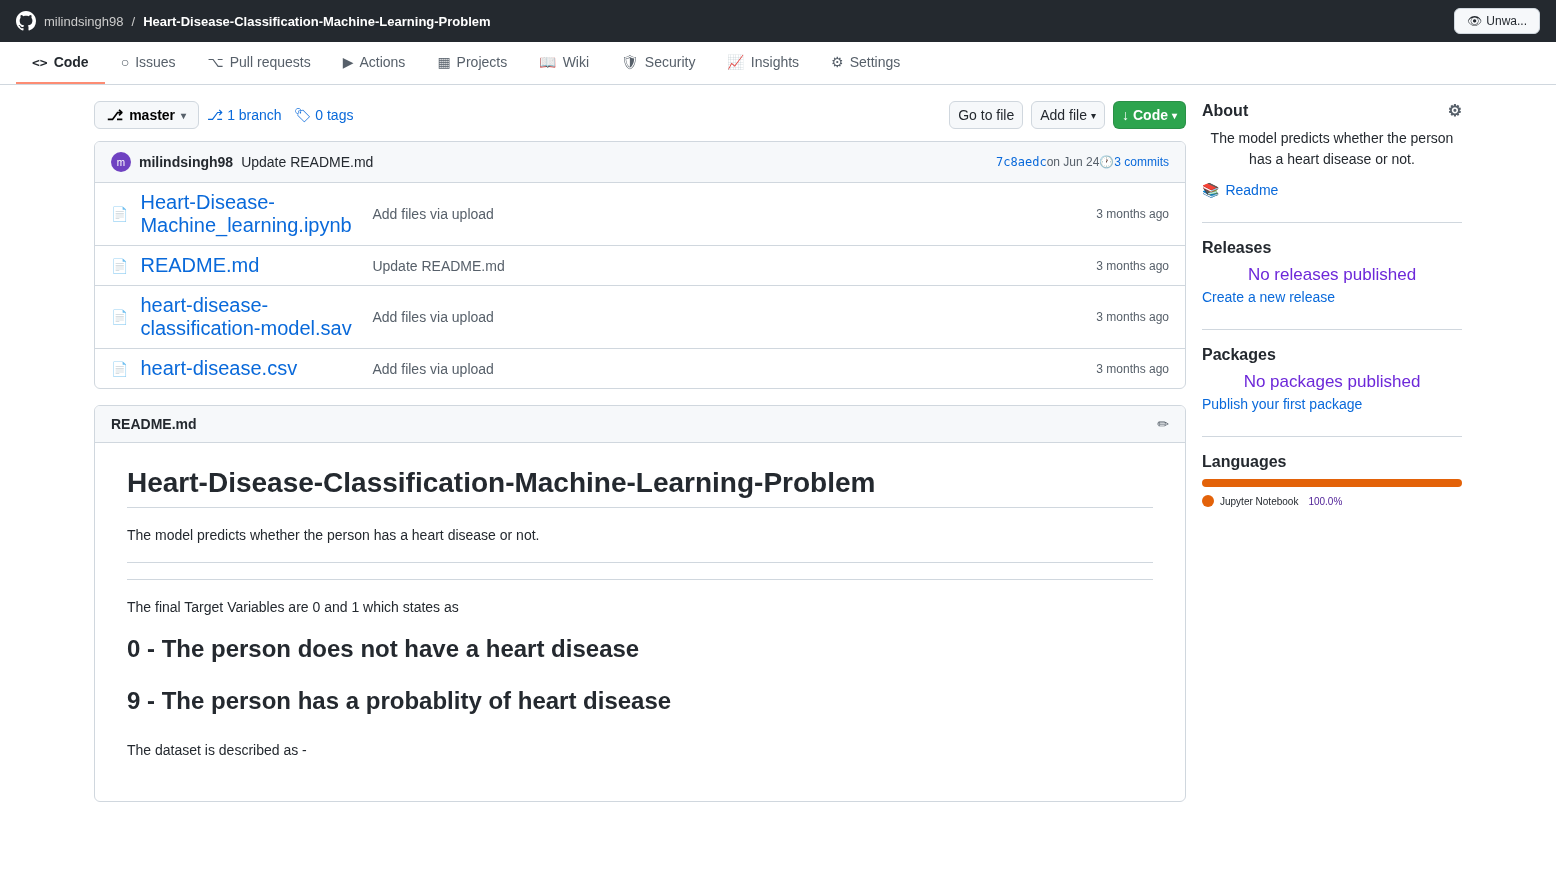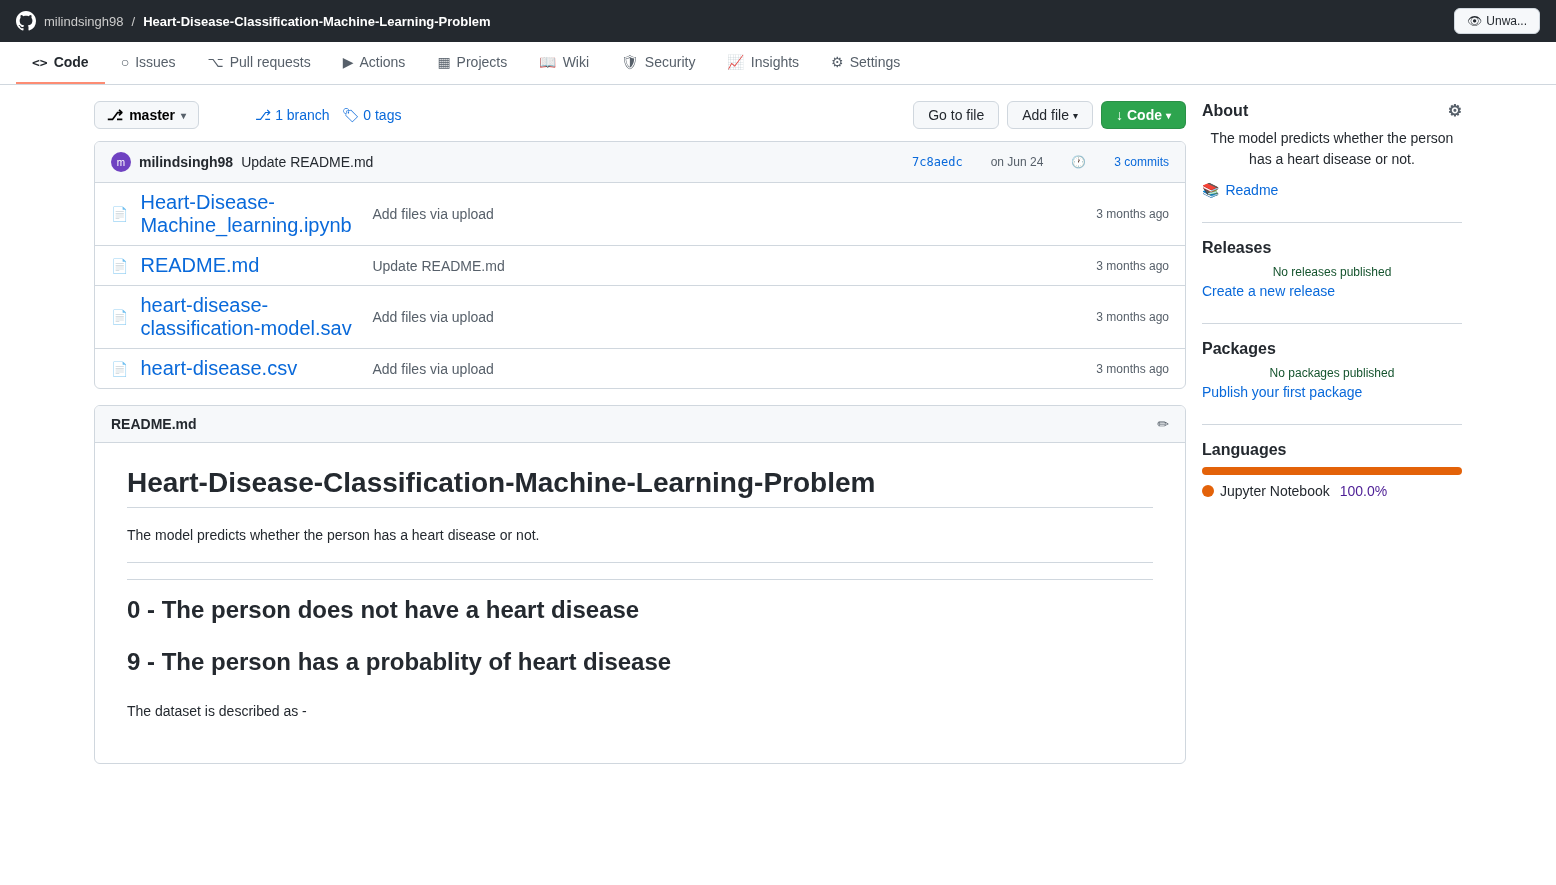--- a/index.html
+++ b/index.html
@@ -17,31 +17,31 @@
     .nav-tab.active { color: #24292f; border-bottom: 2px solid #fd8c73; font-weight: 600; }
 
     
     .main-layout { display: flex; padding: 16px; gap: 16px; max-width: 1400px; margin: 0 auto; }
     .content-area { flex: 1; min-width: 0; }
     .sidebar { width: 260px; flex-shrink: 0; text-align: center; }
 
     
     .repo-toolbar { display: flex; align-items: center; gap: 8px; margin-bottom: 12px; flex-wrap: wrap; }
     .branch-selector { display: flex; align-items: center; gap: 6px; background: #f6f8fa; border: 1px solid #d0d7de; border-radius: 6px; padding: 5px 12px; cursor: pointer; font-size: 14px; font-weight: 600; }
-    .branch-info { display: flex; align-items: flex-start; gap: 12px; color: #57606a; font-size: 14px; margin-left: 48px; }
+    .branch-info { display: flex; align-items: flex-start; gap: 12px; color: #57606a; font-size: 14px; }
     .branch-info a { color: #0969da; text-decoration: none; }
     .toolbar-actions { margin-left: auto; display: flex; gap: 8px; }
-    .btn { border: 1px solid #d0d7de; border-radius: 6px; padding: 5px 14px; font-size: 14px; cursor: pointer; background: #f6f8fa; color: #24292f; display: flex; align-items: center; gap: 4px; }
+    .btn { border: 1px solid #d0d7de; border-radius: 6px; padding: 5px 8px; font-size: 14px; cursor: pointer; background: #f6f8fa; color: #24292f; display: flex; align-items: center; gap: 4px; }
     .btn-primary { background: #2da44e; color: #fff; border-color: rgba(27,31,36,0.15); }
 
     
     .file-table { border: 1px solid #d0d7de; border-radius: 6px; overflow: hidden; margin-bottom: 16px; }
     .commit-row { display: flex; align-items: center; padding: 10px 16px; background: #f6f8fa; border-bottom: 1px solid #d0d7de; gap: 8px; }
     .commit-avatar { width: 20px; height: 20px; border-radius: 50%; background: #6f42c1; display: flex; align-items: center; justify-content: center; color: #fff; font-size: 10px; flex-shrink: 0; }
-    .commit-meta { margin-left: auto; display: flex; align-items: center; gap: 28px; color: #57606a; font-size: 12px; justify-content: flex-end; }
+    .commit-meta { margin-left: auto; display: flex; align-items: center; gap: 0; color: #57606a; font-size: 12px; justify-content: flex-end; }
     .commit-sha { color: #0969da; font-family: monospace; font-size: 12px; }
 
     .file-row { display: flex; align-items: center; padding: 8px 16px; border-bottom: 1px solid #d0d7de; gap: 12px; }
     .file-row:last-child { border-bottom: none; }
     .file-name { color: #0969da; text-decoration: none; font-size: 20px; flex: 0 0 220px; }
     .file-commit { color: #57606a; font-size: 14px; flex: 1; }
     .file-age { color: #57606a; font-size: 12px; margin-left: auto; white-space: nowrap; }
 
     
     .readme-box { border: 1px solid #d0d7de; border-radius: 6px; overflow: hidden; }
@@ -54,24 +54,24 @@
     .readme-h2 { font-size: 20px; font-weight: 600; margin-bottom: 12px; margin-top: 16px; }
     .readme-h3 { font-size: 24px; font-weight: 600; margin-bottom: 16px; padding-bottom: 8px; }
     .readme-divider { border: none; border-top: 1px solid #d0d7de; margin: 16px 0; }
 
     
     .sidebar-section { margin-bottom: 24px; }
     .sidebar-title { font-size: 16px; font-weight: 600; margin-bottom: 8px; display: flex; align-items: center; justify-content: space-between; }
     .sidebar-gear { color: #57606a; cursor: pointer; }
     .sidebar-desc { font-size: 14px; color: #24292f; line-height: 1.5; margin-bottom: 12px; }
     .sidebar-link { display: flex; align-items: center; gap: 6px; color: #0969da; text-decoration: none; font-size: 14px; margin-bottom: 4px; }
-    .sidebar-subtext { font-size: 12px; color: #14532d; margin-bottom: 4px; }
+    .sidebar-subtext { font-size: 17px; color: #6d28d9; margin-bottom: 4px; }
     .sidebar-divider { border: none; border-top: 1px solid #d0d7de; margin: 16px 0; }
     .lang-bar { height: 8px; border-radius: 4px; background: #e36209; margin-bottom: 8px; }
-    .lang-item { display: flex; align-items: center; gap: 6px; font-size: 14px; }
+    .lang-item { display: flex; align-items: center; gap: 6px; font-size: 10px; }
     .lang-dot { width: 12px; height: 12px; border-radius: 50%; background: #e36209; flex-shrink: 0; }
   </style>
 </head>
 <body>
 
 <div class="topbar">
   <div class="topbar-logo">
 
     <svg width="20" height="20" viewBox="0 0 16 16" fill="#fff">
       <path d="M8 0C3.58 0 0 3.58 0 8c0 3.54 2.29 6.53 5.47 7.59.4.07.55-.17.55-.38 0-.19-.01-.82-.01-1.49-2.01.37-2.53-.49-2.69-.94-.09-.23-.48-.94-.82-1.13-.28-.15-.68-.52-.01-.53.63-.01 1.08.58 1.23.82.72 1.21 1.87.87 2.33.66.07-.52.28-.87.51-1.07-1.78-.2-3.64-.89-3.64-3.95 0-.87.31-1.59.82-2.15-.08-.2-.36-1.02.08-2.12 0 0 .67-.21 2.2.82.64-.18 1.32-.27 2-.27.68 0 1.36.09 2 .27 1.53-1.04 2.2-.82 2.2-.82.44 1.1.16 1.92.08 2.12.51.56.82 1.27.82 2.15 0 3.07-1.87 3.75-3.65 3.95.29.25.54.73.54 1.48 0 1.07-.01 1.93-.01 2.2 0 .21.15.46.55.38A8.013 8.013 0 0016 8c0-4.42-3.58-8-8-8z"></path>
@@ -219,20 +219,21 @@
     <div class="readme-box">
       <div class="readme-header">
         <span class="readme-title">README.md</span>
         <span class="readme-edit">✏</span>
       </div>
       <div class="readme-content">
         <h1 class="readme-h1">Heart-Disease-Classification-Machine-Learning-Problem</h1>
         <p class="readme-p">The model predicts whether the person has a heart disease or not.</p>
         <hr class="readme-divider">
         <hr class="readme-divider">
+        <p class="readme-p">The final Target Variables are 0 and 1 which states as</p>
         <h3 class="readme-h3">0 - The person does not have a heart disease</h3>
         <h3 class="readme-h3">9 - The person has a probablity of heart disease</h3>
         <p class="readme-p">The dataset is described as -</p>
       </div>
     </div>
 
   </div>
 
   <div class="sidebar">
 

